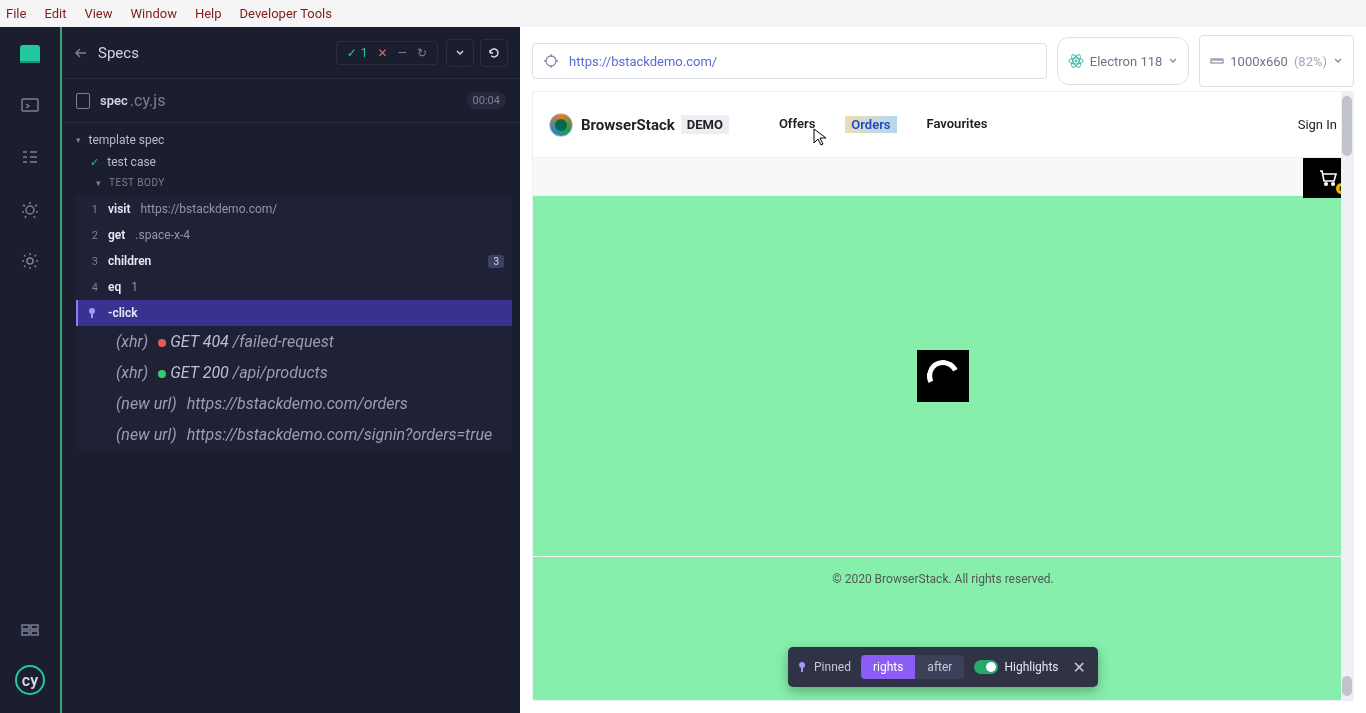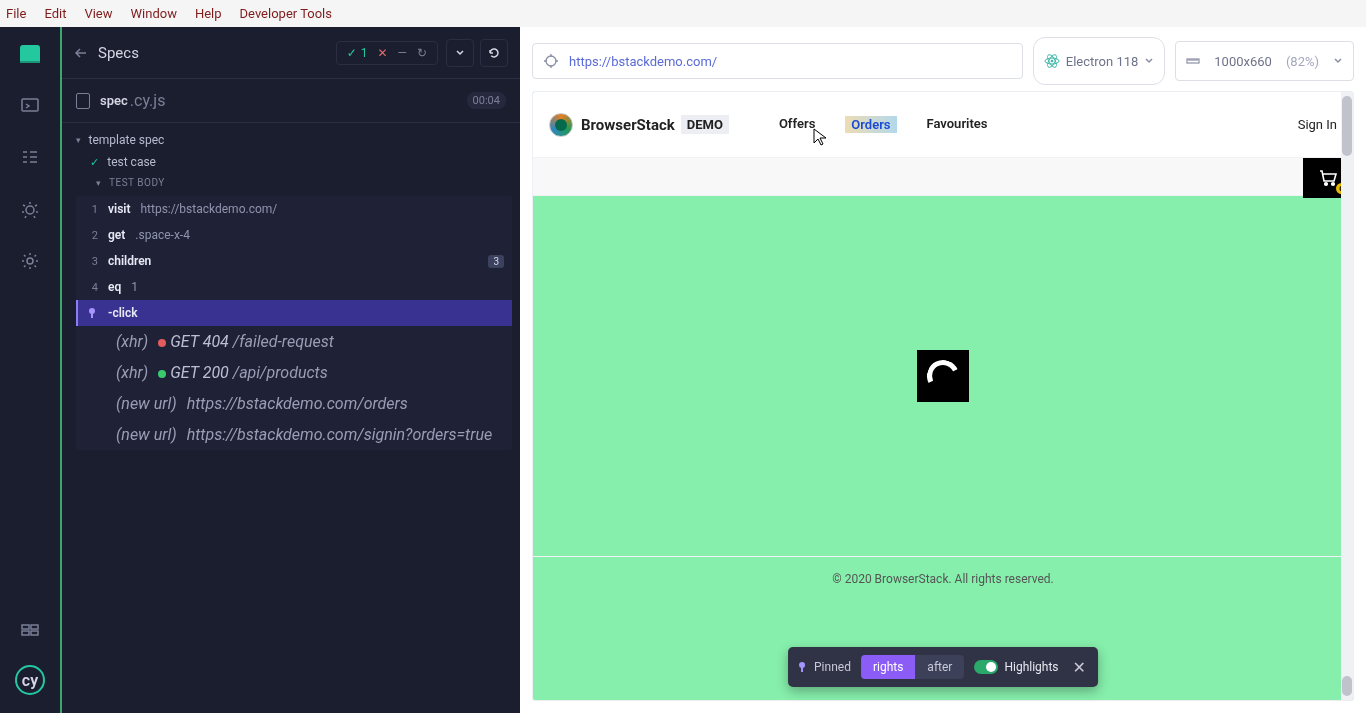--- a/index.html
+++ b/index.html
@@ -60,21 +60,21 @@
 .log-url { color:#9a9db5; font-style:italic;}
 .cmd.nolog { padding-left:40px; }
 
 
 .preview-col { flex:1; background:#fff; display:flex; flex-direction:column; position:relative;}
 .preview-toolbar { height:44px; margin:12px 12px 8px 12px; display:flex; gap:10px; align-items:center;}
 .url-bar { flex:1; height:36px; border:1px solid #dcdfe6; border-radius:4px; display:flex; align-items:center; padding:0 10px; gap:10px;}
 .target-icon { width:16px; height:16px; color:#8b8fa6;}
 .url-text { color:#5b6bd6; font-size:13px;}
 .browser-pill { height:48px; border:1px solid #dcdfe6; border-radius:12px; padding:0 10px; display:flex; align-items:center; gap:6px; color:#6f738a; font-size:13px;}
-.viewport-pill { height:40px; border:1px solid #dcdfe6; border-radius:4px; padding:0 10px; display:flex; align-items:center; gap:14px; color:#6f738a; font-size:13px;}
+.viewport-pill { height:52px; border:1px solid #dcdfe6; border-radius:4px; padding:0 10px; display:flex; align-items:center; gap:6px; color:#6f738a; font-size:13px;}
 
 .aut-wrapper { margin:0 12px 12px 12px; flex:1; background:#86efac; border:1px solid #eceef3; border-radius:3px; position:relative; overflow:hidden;}
 .aut-header { height:66px; display:flex; align-items:center; padding:0 16px; border-bottom:1px solid #f1f2f6; background:#fff;}
 .bs-logo { width:24px; height:24px; border-radius:50%; background:conic-gradient(#e67e22, #229954, #2e86c1, #e67e22); margin-right:8px; position:relative; border:1px solid #ccc;}
 .bs-logo::after { content:''; position:absolute; top:5px; left:5px; right:5px; bottom:5px; background:#056a4b; border-radius:50%;}
 .bs-name { font-weight:700; color:#222; font-size:15px; margin-right:6px;}
 .demo-badge { background:#eceef3; padding:2px 6px; font-weight:700; font-size:13px; color:#222;}
 .aut-nav { display:flex; gap:30px; margin-left:50px; font-size:13px; font-weight:600;}
 .aut-nav .nav-item { color:#222;}
 .aut-nav .nav-item.sel { background:linear-gradient(90deg,#eddcb3,#b3d8ec); padding:1px 6px; color:#1a4bd6;}

